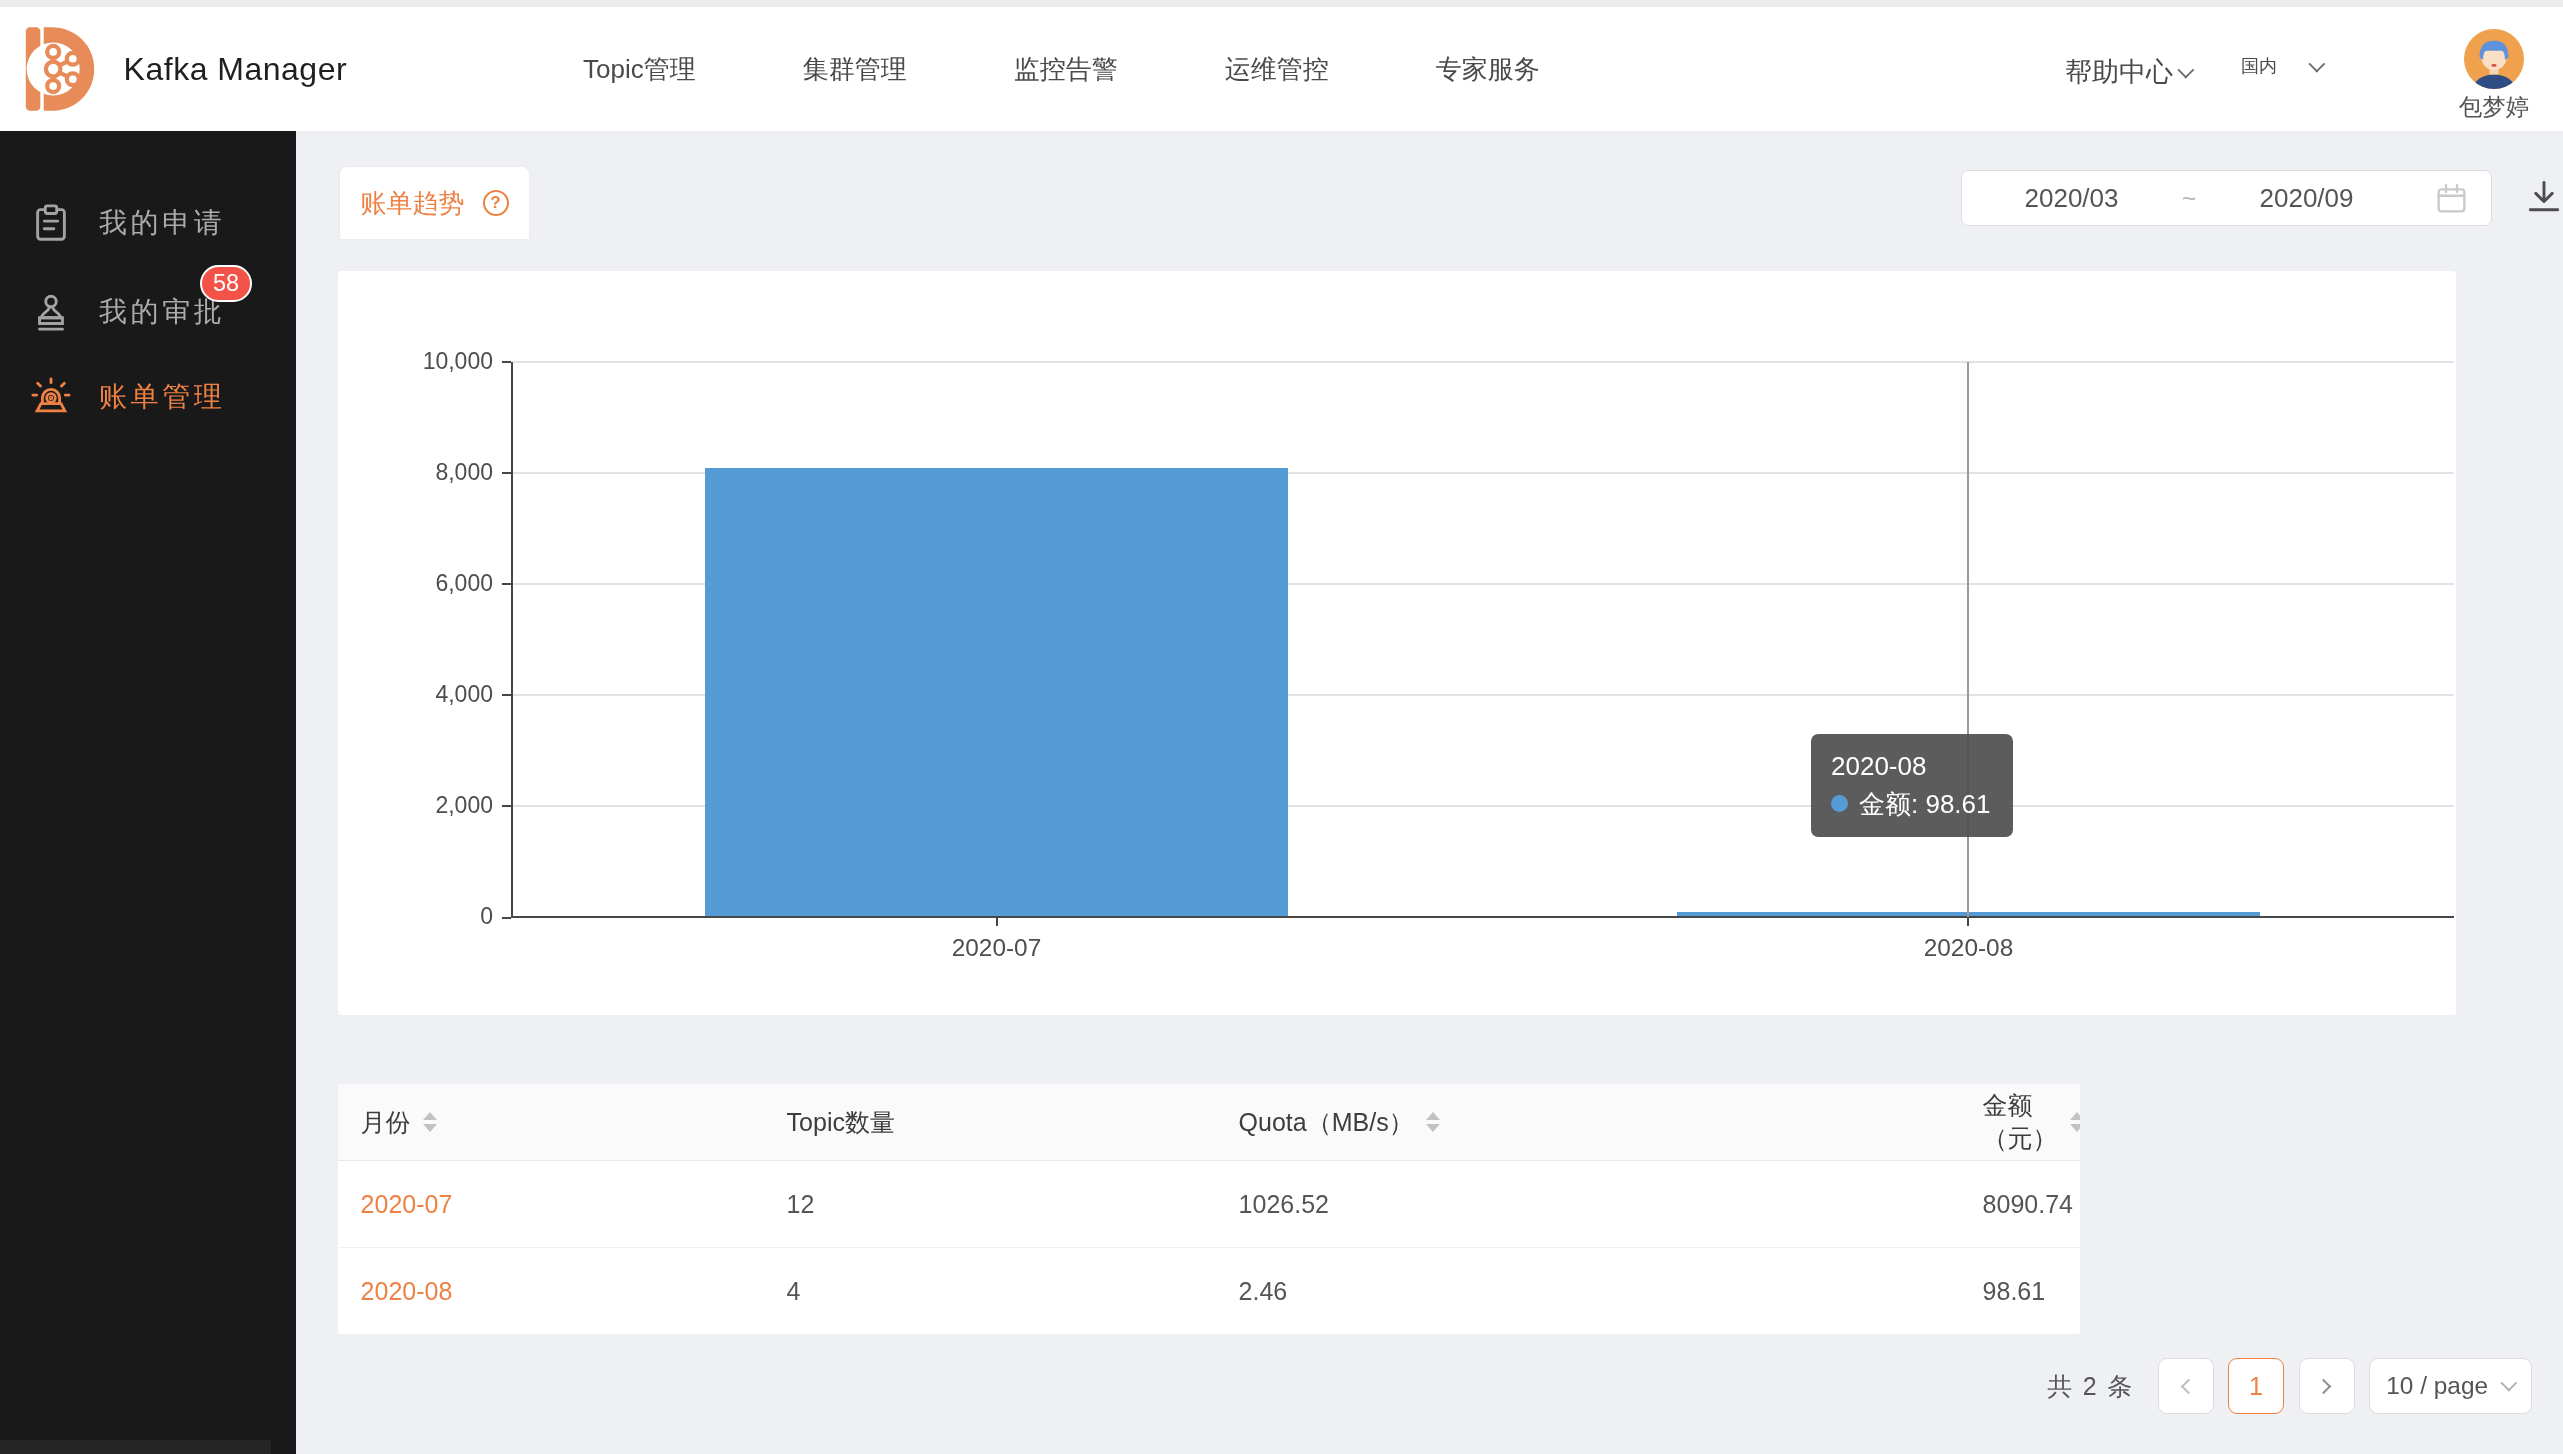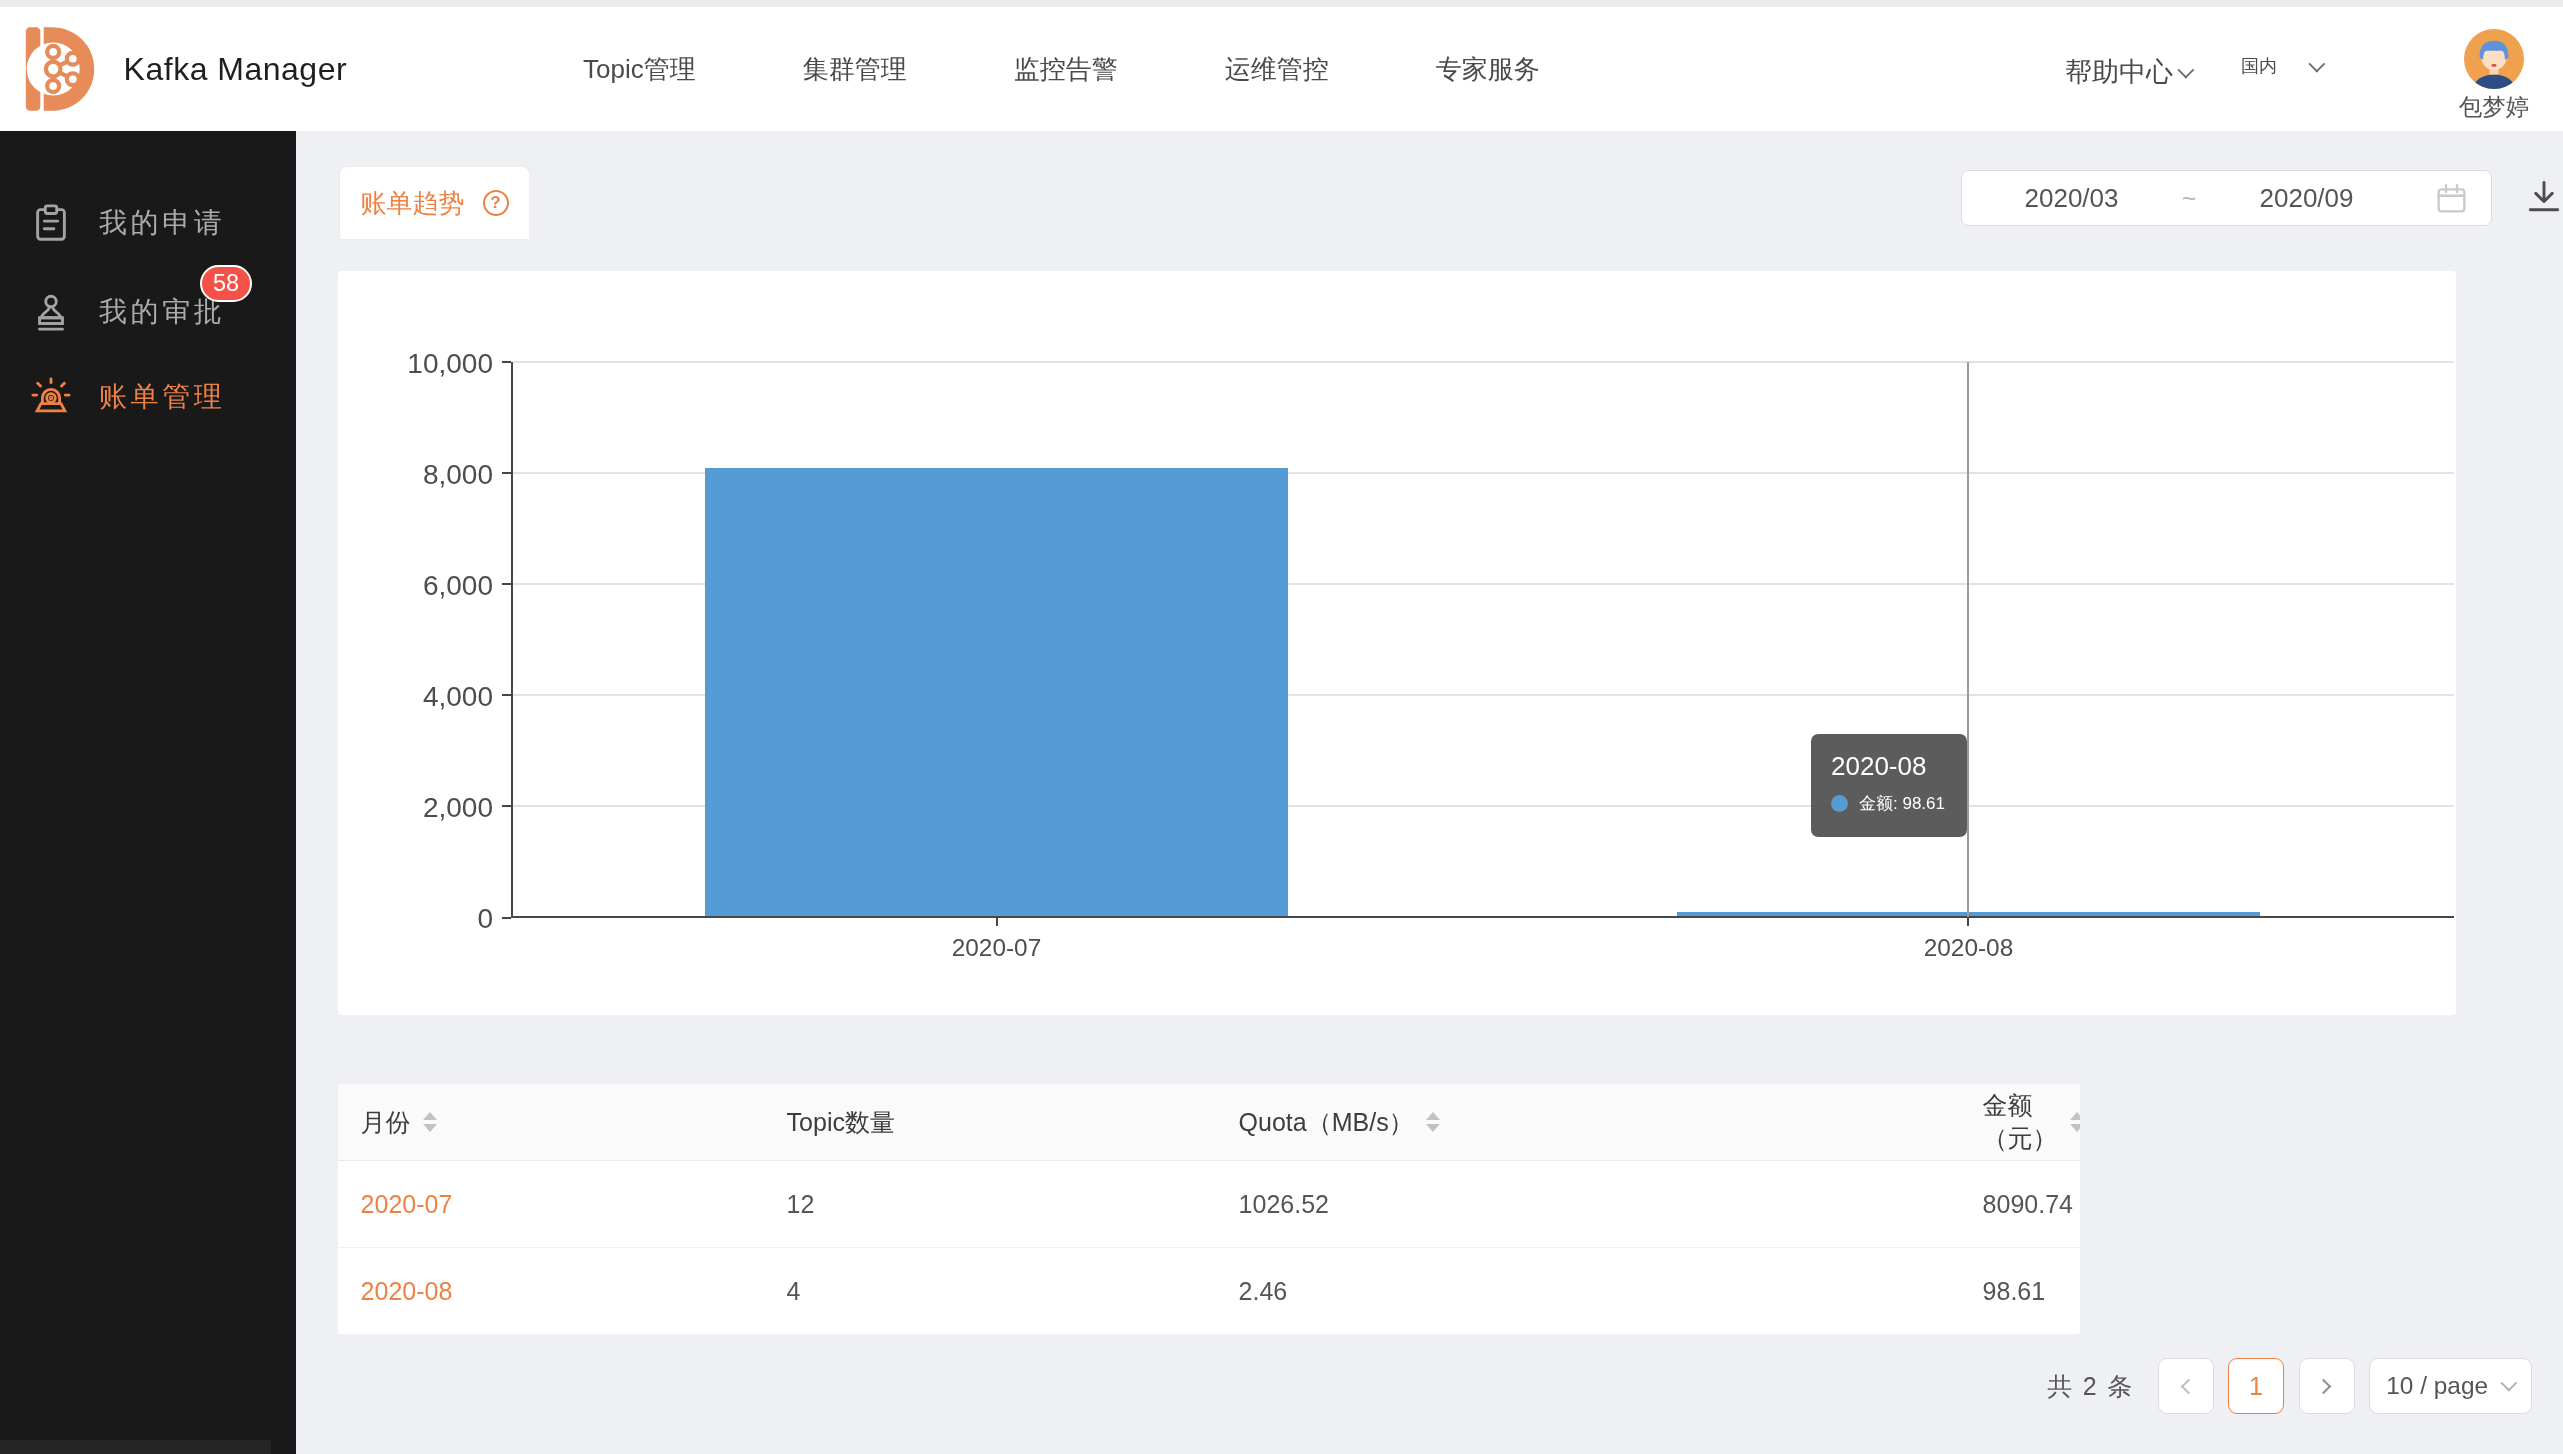--- a/index.html
+++ b/index.html
@@ -49,28 +49,28 @@
   .range-picker svg { margin-left:auto; width:33px; height:33px; }
   .download-btn { position:absolute; left:2227px; top:45px; width:42px; height:42px; cursor:pointer; }
 
   
   .chart-card { position:absolute; left:42px; top:140px; width:2118px; height:744px; background:#fff; border-radius:3.6px; }
   .plot { position:absolute; left:173px; top:91px; width:1943px; height:555px; }
   .axis-y { position:absolute; left:0; top:0; width:1.8px; height:555px; background:#464646; }
   .axis-x { position:absolute; left:0; top:554px; width:1943px; height:1.8px; background:#464646; z-index:3; }
   .gridline { position:absolute; left:1.8px; width:1941px; height:1.8px; background:#e2e2e2; }
   .ytick { position:absolute; left:-9px; width:9px; height:1.8px; background:#464646; }
-  .ylabel { position:absolute; left:-190px; width:172px; text-align:right; font-size:28px; color:#4d4d4d; }
+  .ylabel { position:absolute; left:-190px; width:172px; text-align:right; font-size:23px; color:#4d4d4d; }
   .xtick { position:absolute; top:555px; width:1.8px; height:9px; background:#464646; }
   .xlabel { position:absolute; top:572px; width:217px; text-align:center; font-size:24.4px; color:#4d4d4d; }
   .bar { position:absolute; z-index:2; cursor:pointer; }
   .crosshair { position:absolute; top:0; width:1.8px; height:555px; background:#9a9a9a; z-index:4; }
   .tooltip { position:absolute; left:1300px; top:372px; z-index:5; background:rgba(80,80,80,0.93); border-radius:7.2px; padding:12.6px 22px 14.5px 20px; color:#fff; }
   .tooltip-title { font-size:26px; line-height:38px; }
-  .tooltip-row { display:flex; align-items:center; gap:11px; font-size:17px; line-height:38px; white-space:nowrap; }
+  .tooltip-row { display:flex; align-items:center; gap:11px; font-size:26px; line-height:38px; white-space:nowrap; }
   .tooltip-dot { width:17px; height:17px; border-radius:50%; }
 
   
   .table-card { position:absolute; left:42px; top:953px; width:1742px; height:250px; background:#fff; border-radius:3.6px; overflow:hidden; }
   .t-row { display:grid; grid-template-columns:426px 452px 744px 1fr; align-items:center; padding-left:22.6px; }
   .t-head { height:77px; background:#fafafa; border-bottom:1.8px solid #e9e9e9; }
   .t-head .th { font-size:25px; color:#3d3d3d; display:flex; align-items:center; }
   .t-body-row { height:87px; border-bottom:1.8px solid #f0f0f0; }
   .t-body-row:last-child { border-bottom:none; }
   .td { font-size:25px; color:#555; }

